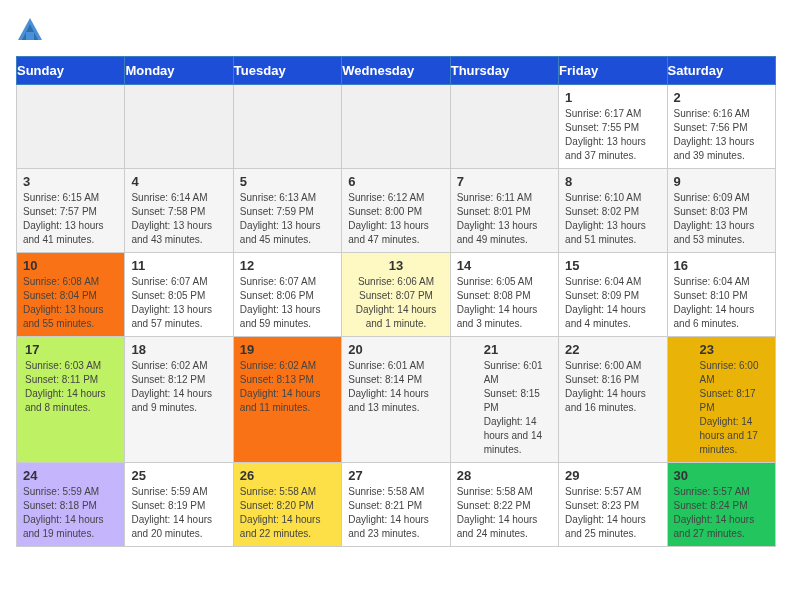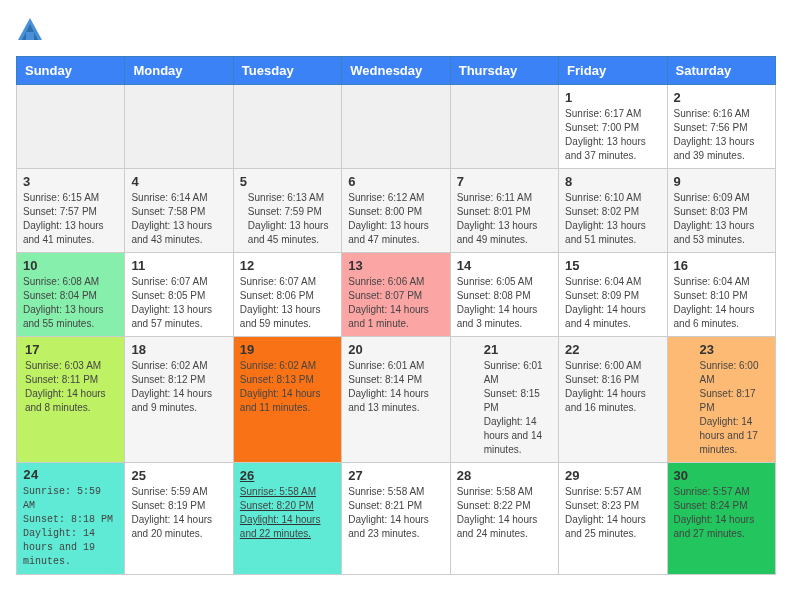--- a/index.html
+++ b/index.html
@@ -35,25 +35,25 @@
     }
     .location-title {
       font-size: 16px;
       color: #555;
     }
     .calendar {
       width: 100%;
       border-collapse: collapse;
     }
     .calendar th {
-      background: #3b82f6;
+      background: #1d4ed8;
       color: #fff;
       font-size: 13px;
       font-weight: bold;
-      padding: 6px 8px;
+      padding: 6px 0;
       text-align: left;
       border: 1px solid #3a7fc1;
     }
     .calendar td {
       vertical-align: top;
       border: 1px solid #ccc;
       padding: 5px 6px;
       font-size: 10.5px;
       color: #333;
       background: #fff;
@@ -116,21 +116,21 @@
   <tbody id="calendar-body">
   <tr>
         <td class="empty-cell"></td>
         <td class="empty-cell"></td>
         <td class="empty-cell"></td>
         <td class="empty-cell"></td>
         <td class="empty-cell"></td>
         <td style="background: rgb(255, 255, 255);">
           <span class="day-num">1</span>
           <div class="day-info" style="white-space: pre-line;">Sunrise: 6:17 AM
-Sunset: 7:00 PM
+Sunset: 7:55 PM
 Daylight: 13 hours and 37 minutes.</div>
         </td>
         <td style="background: rgb(255, 255, 255);">
           <span class="day-num">2</span>
           <div class="day-info" style="white-space: pre-line;">Sunrise: 6:16 AM
 Sunset: 7:56 PM
 Daylight: 13 hours and 39 minutes.</div>
         </td>
       </tr>
       <tr>
@@ -141,21 +141,21 @@
 Daylight: 13 hours and 41 minutes.</div>
         </td>
         <td style="background: rgb(245, 245, 245);">
           <span class="day-num">4</span>
           <div class="day-info" style="white-space: pre-line;">Sunrise: 6:14 AM
 Sunset: 7:58 PM
 Daylight: 13 hours and 43 minutes.</div>
         </td>
         <td style="background: rgb(245, 245, 245);">
           <span class="day-num">5</span>
-          <div class="day-info" style="white-space: pre-line; margin-left: 8px;">Sunrise: 6:13 AM
+          <div class="day-info" style="white-space: pre-line;">Sunrise: 6:13 AM
 Sunset: 7:59 PM
 Daylight: 13 hours and 45 minutes.</div>
         </td>
         <td style="background: rgb(245, 245, 245);">
           <span class="day-num">6</span>
           <div class="day-info" style="white-space: pre-line;">Sunrise: 6:12 AM
 Sunset: 8:00 PM
 Daylight: 13 hours and 47 minutes.</div>
         </td>
         <td style="background: rgb(245, 245, 245);">
@@ -171,39 +171,39 @@
 Daylight: 13 hours and 51 minutes.</div>
         </td>
         <td style="background: rgb(245, 245, 245);">
           <span class="day-num">9</span>
           <div class="day-info" style="white-space: pre-line;">Sunrise: 6:09 AM
 Sunset: 8:03 PM
 Daylight: 13 hours and 53 minutes.</div>
         </td>
       </tr>
       <tr>
-        <td style="background: #86efac;">
+        <td style="background: #f97316;">
           <span class="day-num">10</span>
           <div class="day-info" style="white-space: pre-line;">Sunrise: 6:08 AM
 Sunset: 8:04 PM
 Daylight: 13 hours and 55 minutes.</div>
         </td>
         <td style="background: rgb(255, 255, 255);">
           <span class="day-num">11</span>
           <div class="day-info" style="white-space: pre-line;">Sunrise: 6:07 AM
 Sunset: 8:05 PM
 Daylight: 13 hours and 57 minutes.</div>
         </td>
         <td style="background: rgb(255, 255, 255);">
           <span class="day-num">12</span>
           <div class="day-info" style="white-space: pre-line;">Sunrise: 6:07 AM
 Sunset: 8:06 PM
 Daylight: 13 hours and 59 minutes.</div>
         </td>
-        <td style="background: #fca5a5;">
+        <td style="background: #fef9c3; text-align: center;">
           <span class="day-num">13</span>
           <div class="day-info" style="white-space: pre-line;">Sunrise: 6:06 AM
 Sunset: 8:07 PM
 Daylight: 14 hours and 1 minute.</div>
         </td>
         <td style="background: rgb(255, 255, 255);">
           <span class="day-num">14</span>
           <div class="day-info" style="white-space: pre-line;">Sunrise: 6:05 AM
 Sunset: 8:08 PM
 Daylight: 14 hours and 3 minutes.</div>
@@ -251,41 +251,41 @@
           <div class="day-info" style="white-space: pre-line;">Sunrise: 6:01 AM
 Sunset: 8:15 PM
 Daylight: 14 hours and 14 minutes.</div>
         </td>
         <td style="background: rgb(245, 245, 245);">
           <span class="day-num">22</span>
           <div class="day-info" style="white-space: pre-line;">Sunrise: 6:00 AM
 Sunset: 8:16 PM
 Daylight: 14 hours and 16 minutes.</div>
         </td>
-        <td style="background: #fdba74; padding-left: 32px;">
+        <td style="background: #eab308; padding-left: 32px;">
           <span class="day-num">23</span>
           <div class="day-info" style="white-space: pre-line;">Sunrise: 6:00 AM
 Sunset: 8:17 PM
 Daylight: 14 hours and 17 minutes.</div>
         </td>
       </tr>
       <tr>
-        <td style="background: #5eead4; font-family: Liberation Mono, monospace;">
+        <td style="background: #c4b5fd;">
           <span class="day-num">24</span>
           <div class="day-info" style="white-space: pre-line;">Sunrise: 5:59 AM
 Sunset: 8:18 PM
 Daylight: 14 hours and 19 minutes.</div>
         </td>
         <td style="background: rgb(255, 255, 255); margin-left: 20px;">
           <span class="day-num">25</span>
           <div class="day-info" style="white-space: pre-line;">Sunrise: 5:59 AM
 Sunset: 8:19 PM
 Daylight: 14 hours and 20 minutes.</div>
         </td>
-        <td style="background: #5eead4; text-decoration: underline;">
+        <td style="background: #fde047;">
           <span class="day-num">26</span>
           <div class="day-info" style="white-space: pre-line;">Sunrise: 5:58 AM
 Sunset: 8:20 PM
 Daylight: 14 hours and 22 minutes.</div>
         </td>
         <td style="background: rgb(255, 255, 255);">
           <span class="day-num">27</span>
           <div class="day-info" style="white-space: pre-line;">Sunrise: 5:58 AM
 Sunset: 8:21 PM
 Daylight: 14 hours and 23 minutes.</div>

